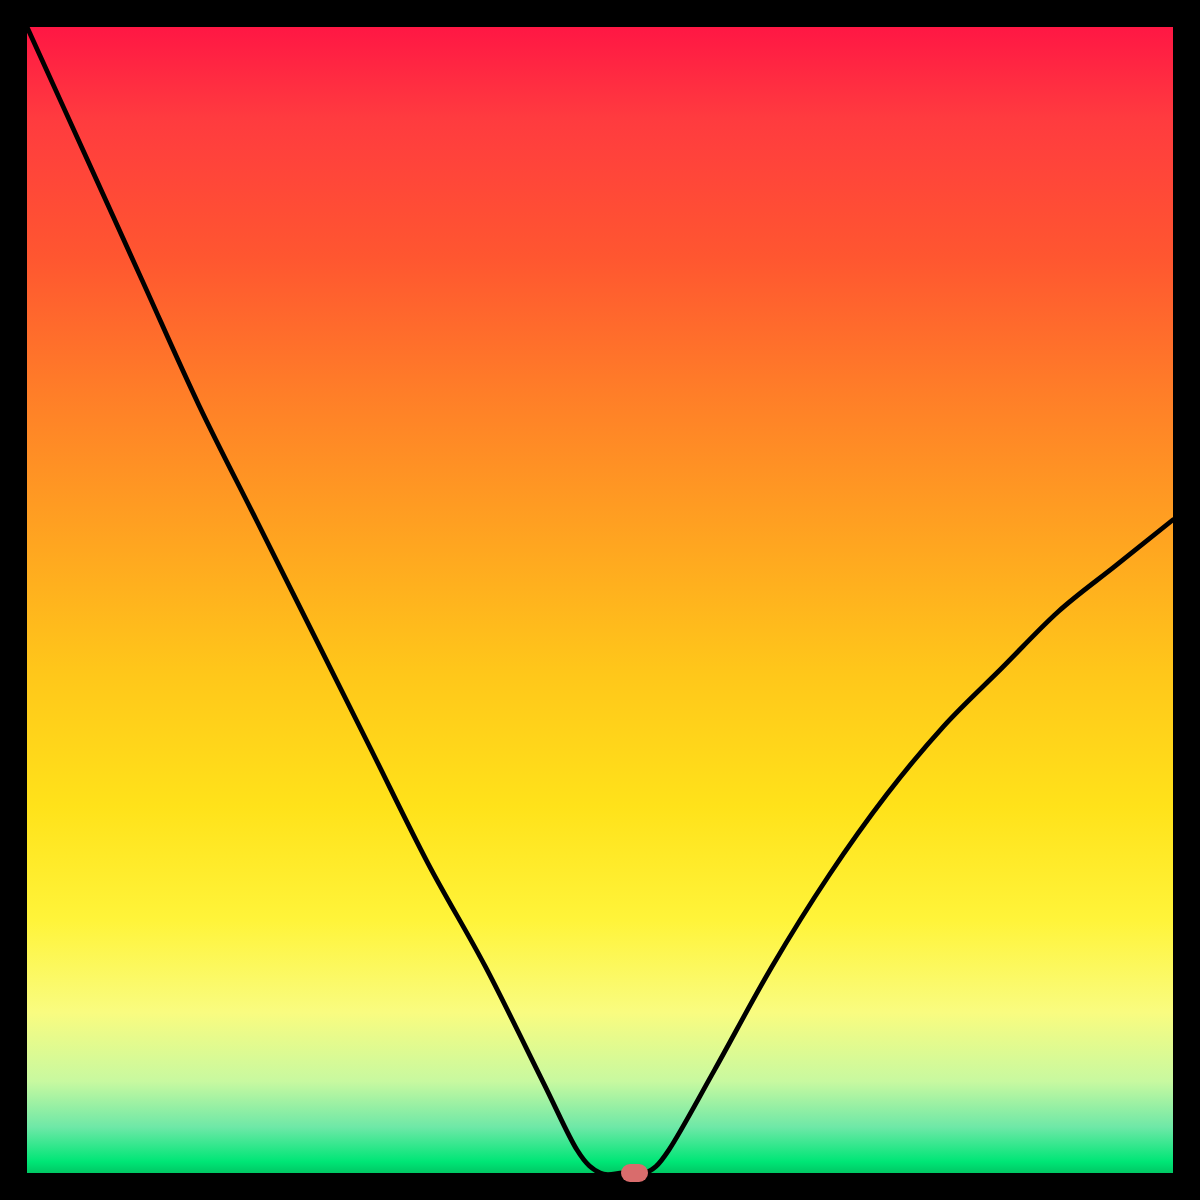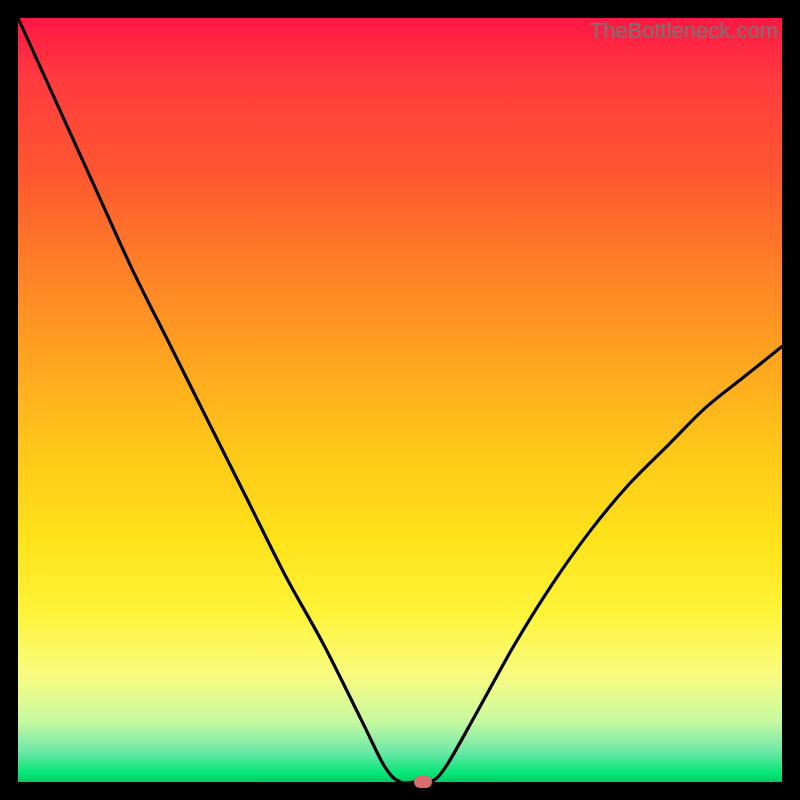--- a/index.html
+++ b/index.html
@@ -61,19 +61,18 @@
     background: #d96c6c;
     border-radius: 6px;
     transform: translate(-50%, -50%);
   }
 </style>
 </head>
 <body>
 
 <div class="container">
   <div class="plot-area">
-    <div class="watermark">TheBottleneck.com</div>
     <svg class="curve" viewBox="0 0 764 764" preserveAspectRatio="none">
       <path id="curve-path" fill="none" stroke="#000" stroke-width="3.2" stroke-linejoin="round" stroke-linecap="round" d="M 0 0 C 6.366666666666667 14.00666666666666 25.46666666666667 56.02666666666664 38.2 84.03999999999996 C 50.93333333333334 112.05333333333328 63.66666666666667 140.0666666666666 76.4 168.07999999999993 C 89.13333333333334 196.09333333333325 101.86666666666666 225.37999999999994 114.6 252.11999999999995 C 127.33333333333333 278.85999999999996 140.06666666666666 303.05333333333334 152.8 328.52000000000004 C 165.53333333333336 353.98666666666674 178.26666666666668 379.4533333333334 191 404.92 C 203.73333333333332 430.38666666666666 216.46666666666667 455.85333333333335 229.2 481.32 C 241.9333333333333 506.78666666666663 254.66666666666663 533.5266666666666 267.4 557.72 C 280.1333333333333 581.9133333333334 292.8666666666667 602.2866666666666 305.6 626.48 C 318.33333333333337 650.6733333333334 333.61333333333334 682.5066666666667 343.8 702.88 C 353.9866666666667 723.2533333333333 360.3533333333333 738.5333333333333 366.71999999999997 748.72 C 373.08666666666664 758.9066666666668 376.90666666666664 761.4533333333334 382 764 C 387.09333333333336 766.5466666666666 392.1866666666667 764 397.28000000000003 764 C 402.37333333333333 764 407.4666666666667 766.5466666666666 412.56 764 C 417.6533333333333 761.4533333333334 420.20000000000005 760.1800000000001 427.84000000000003 748.72 C 435.48 737.26 446.94 715.6133333333333 458.4 695.24 C 469.85999999999996 674.8666666666667 483.8666666666667 648.1266666666667 496.6 626.48 C 509.33333333333337 604.8333333333334 522.0666666666666 584.46 534.8 565.36 C 547.5333333333333 546.26 560.2666666666667 528.4333333333334 573 511.88 C 585.7333333333333 495.32666666666665 598.4666666666667 480.0466666666666 611.2 466.03999999999996 C 623.9333333333334 452.0333333333333 636.6666666666666 440.5733333333333 649.4 427.84 C 662.1333333333333 415.1066666666666 674.8666666666667 401.09999999999997 687.6 389.64 C 700.3333333333334 378.18 713.0666666666666 369.26666666666665 725.8 359.08 C 738.5333333333333 348.8933333333333 757.6333333333333 333.61333333333334 764 328.52000000000004"></path>
     </svg>
     <div class="marker" id="marker" style="left: 404.92px; top: 764px; background: rgb(217, 108, 108);"></div>
   </div>
 </div>
 
 </body></html>

